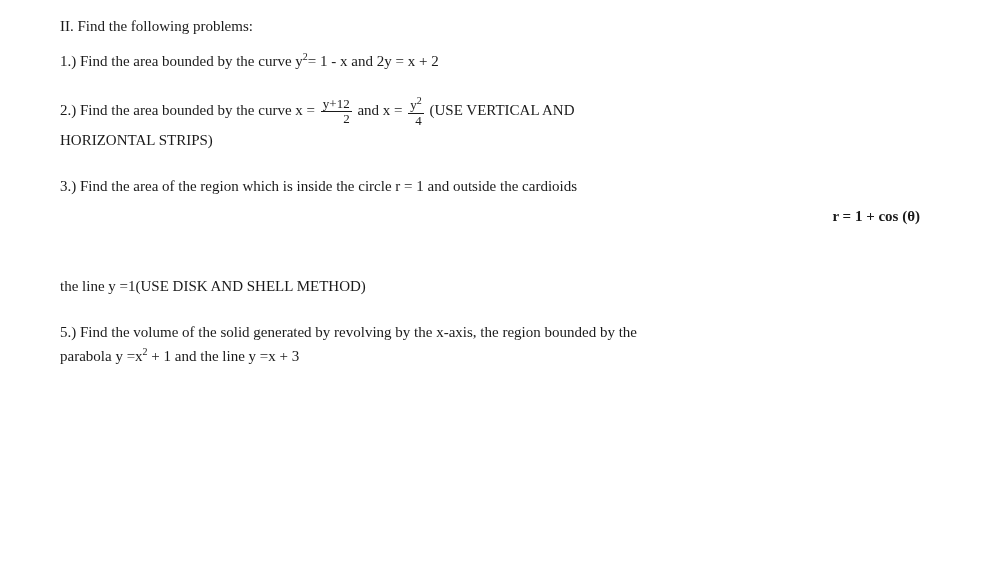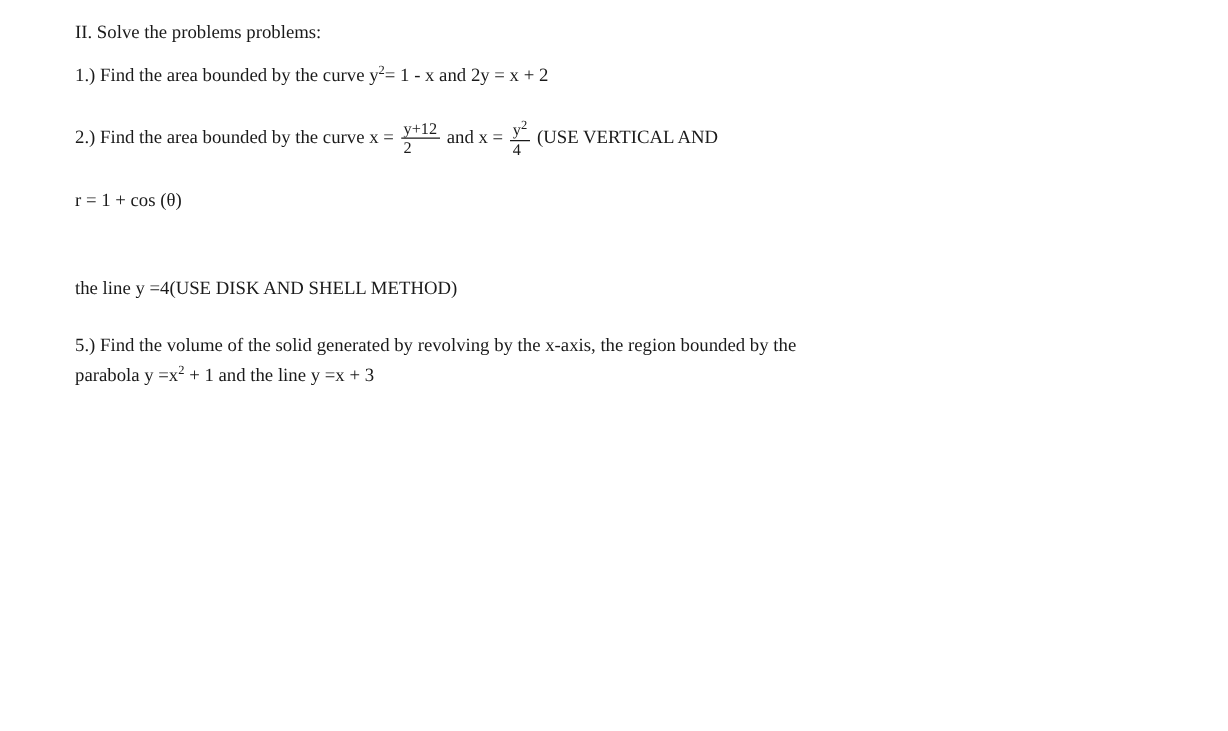--- a/index.html
+++ b/index.html
@@ -21,52 +21,53 @@
     }
     .section-title {
       font-size: 15px;
       margin-bottom: 14px;
     }
     .problem {
       margin-bottom: 22px;
       line-height: 1.6;
     }
     .centered {
-      text-align: left;
+      text-align: right;
       margin: 6px 0;
+      font-weight: bold;
     }
     sup {
       font-size: 10px;
       vertical-align: super;
     }
     .fraction {
       display: inline-block;
       vertical-align: middle;
-      text-align: left;
+      text-align: right;
       font-size: 13px;
       line-height: 1.1;
       margin: 0 2px;
     }
     .fraction .num {
       display: block;
       border-bottom: 1px solid #1a1a1a;
       padding: 0 2px;
     }
     .fraction .den {
       display: block;
       padding: 0 2px;
     }
   </style>
 </head>
 <body>
 
 <div class="content">
 
   <div class="section-title">
-    <span>II. Solve the problems problems:</span>
+    <span>II. Find the following problems:</span>
   </div>
 
   <div class="problem">
     <span>
       1.) Find the area bounded by the curve y<sup>2</sup>= 1 - x and 2y = x + 2
     </span>
   </div>
 
   <div class="problem">
     <span>
@@ -76,33 +77,37 @@
         <span class="den">2</span>
       </span>
       and x =
       <span class="fraction">
         <span class="num">y<sup>2</sup></span>
         <span class="den">4</span>
       </span>
       (USE VERTICAL AND
     </span>
     <br>
+    <span>HORIZONTAL STRIPS)</span>
   </div>
 
   <div class="problem">
+    <span>
+      3.) Find the area of the region which is inside the circle r = 1 and outside the cardioids
+    </span>
     <div class="centered">
       r = 1 + cos (θ)
     </div>
   </div>
 
 
   <div class="problem">
     <br>
     <span>
-      the line y =4(USE DISK AND SHELL METHOD)
+      the line y =1(USE DISK AND SHELL METHOD)
     </span>
   </div>
 
   <div class="problem">
     <span>
       5.) Find the volume of the solid generated by revolving by the x-axis, the region bounded by the
     </span>
     <br>
     <span>
       parabola y =x<sup>2</sup> + 1 and the line y =x + 3

